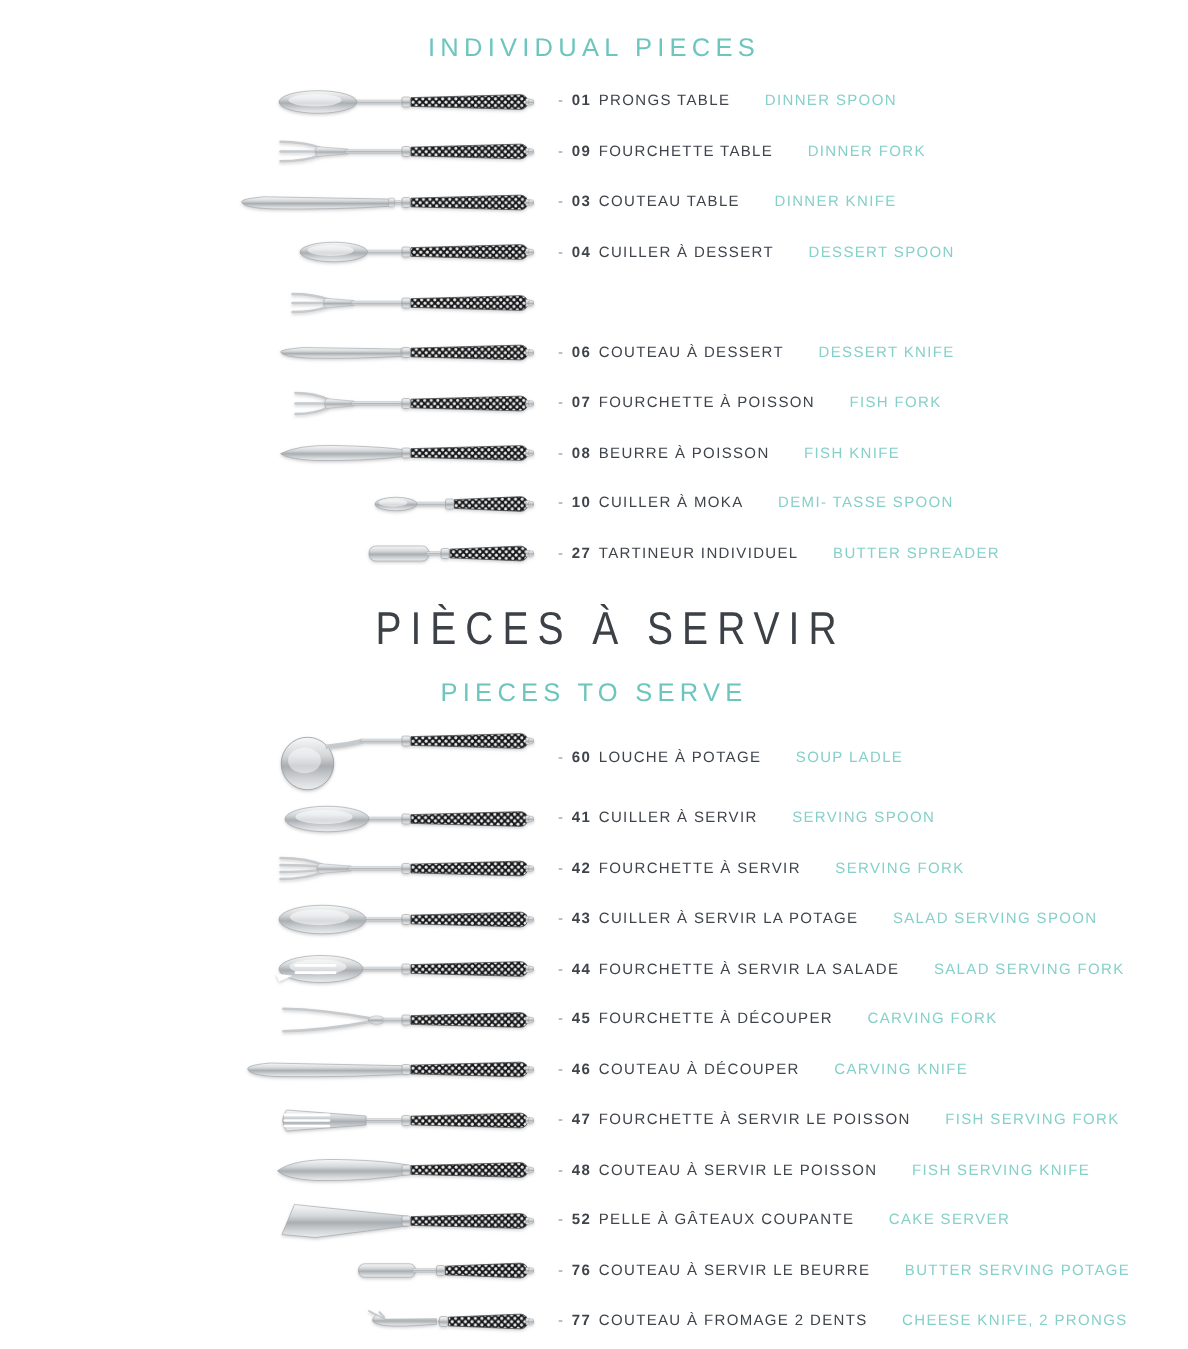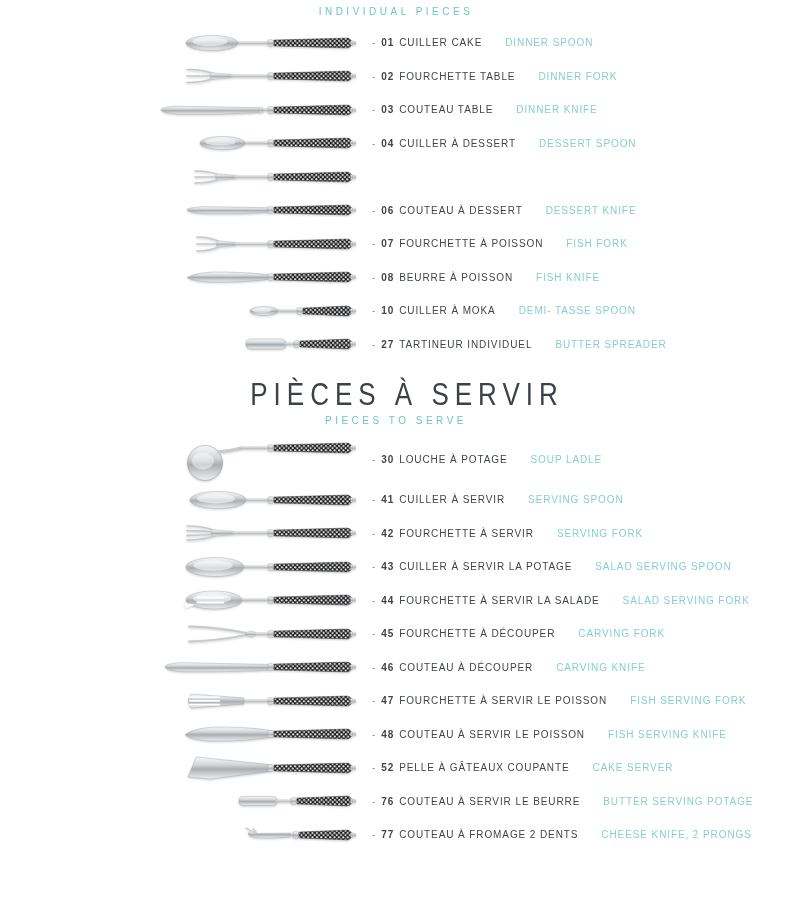--- a/index.html
+++ b/index.html
@@ -1,19 +1,19 @@
 <!DOCTYPE html>
 <html><head>
 <meta charset="utf-8">
 <style>
   html,body{margin:0;padding:0;background:#ffffff;}
   body{width:792px;height:899px;overflow:hidden;font-family:"Liberation Sans",sans-serif;}
   .page{padding-top:6px;width:792px;}
-  .teal-sub{text-align:center;color:var(--teal1,#6CC6BE);font-size:10px;letter-spacing:3.5px;
-            font-weight:400;margin:0 0 9px 0;}
+  .teal-sub{text-align:center;color:var(--teal1,#6CC6BE);font-size:17px;letter-spacing:3.5px;
+            font-weight:400;margin:16px 0 9px 0;}
   .serve-title{text-align:center;margin:13px 0 4px 0;padding-left:22px;}
   .serve-title .stretch{display:inline-block;transform:scaleY(1.18);letter-spacing:6px;
             font-size:26px;font-weight:300;color:var(--titleDark,#3C4148);
             font-family:"Liberation Sans",sans-serif;}
   .items{display:block;}
   .row{display:flex;align-items:center;}
   .art{width:360px;display:flex;justify-content:flex-end;align-items:center;padding-right:4px;box-sizing:border-box;}
   .art svg{filter:drop-shadow(0 1.5px 1px rgba(60,60,60,0.25));}
   .label{margin-left:12px;font-size:10px;letter-spacing:0.9px;color:var(--dark,#3F444B);white-space:nowrap;}
   .dash{color:#8f959b;margin-right:5px;}
@@ -51,37 +51,37 @@
             <svg width="172" height="24" viewBox="0 0 172 24">
               <rect x="50" y="10.8" width="34" height="2.4" rx="1" fill="url(#met)" stroke="#9ba0a5" stroke-width="0.3"></rect>
               <ellipse cx="28" cy="12" rx="26" ry="7.5" fill="url(#met)" stroke="#989da2" stroke-width="0.4"></ellipse>
               <ellipse cx="26" cy="10.8" rx="17.68" ry="4.2" fill="#ffffff" opacity="0.55"></ellipse>
               <rect x="84" y="8.7" width="5.5" height="6.6" rx="1.2" fill="url(#met)" stroke="#979ca1" stroke-width="0.4"></rect>
               <path d="M 90 9.1 L 163 7.1 A 4.9 4.9 0 0 1 163 16.9 L 90 14.9 Z" fill="url(#wv)" stroke="#44464a" stroke-width="0.5"></path>
               <rect x="166.6" y="9.9" width="2.2" height="4.2" fill="url(#met)" stroke="#9ba0a5" stroke-width="0.3"></rect>
               <circle cx="170" cy="12" r="1.9" fill="url(#met)" stroke="#90959a" stroke-width="0.3"></circle>
             </svg>
           </div>
-          <div class="label"><span class="dash">-</span><span class="num">01</span><span class="fr">CUILLER CAKE</span><span class="en">DINNER SPOON</span></div>
+          <div class="label"><span class="dash">-</span><span class="num">01</span><span class="fr">PRONGS TABLE</span><span class="en">DINNER SPOON</span></div>
         </div>
         <div class="row" style="height:33.5px">
           <div class="art">
             <svg width="172" height="24" viewBox="0 0 172 24">
               <path d="M 3 5.5 Q 18.900000000000002 5.5 30.24 9.8" stroke="#c6cacd" stroke-width="1.6" fill="none" stroke-linecap="round"></path>
               <path d="M 3 12 Q 18.900000000000002 12 30.24 12" stroke="#c6cacd" stroke-width="1.6" fill="none" stroke-linecap="round"></path>
               <path d="M 3 18.5 Q 18.900000000000002 18.5 30.24 14.200000000000001" stroke="#c6cacd" stroke-width="1.6" fill="none" stroke-linecap="round"></path>
               <path d="M 27.720000000000002 8.8 L 48 10.4 L 48 13.6 L 27.720000000000002 15.2 Q 24.36 12 27.720000000000002 8.8 Z" fill="url(#met)" stroke="#9aa0a5" stroke-width="0.3"></path>
               <rect x="46" y="10.8" width="38" height="2.4" rx="1" fill="url(#met)" stroke="#9ba0a5" stroke-width="0.3"></rect>
               <rect x="84" y="8.7" width="5.5" height="6.6" rx="1.2" fill="url(#met)" stroke="#979ca1" stroke-width="0.4"></rect>
               <path d="M 90 9.1 L 163 7.1 A 4.9 4.9 0 0 1 163 16.9 L 90 14.9 Z" fill="url(#wv)" stroke="#44464a" stroke-width="0.5"></path>
               <rect x="166.6" y="9.9" width="2.2" height="4.2" fill="url(#met)" stroke="#9ba0a5" stroke-width="0.3"></rect>
               <circle cx="170" cy="12" r="1.9" fill="url(#met)" stroke="#90959a" stroke-width="0.3"></circle>
             </svg>
           </div>
-          <div class="label"><span class="dash">-</span><span class="num">02</span><span class="fr">FOURCHETTE TABLE</span><span class="en">DINNER FORK</span></div>
+          <div class="label"><span class="dash">-</span><span class="num">09</span><span class="fr">FOURCHETTE TABLE</span><span class="en">DINNER FORK</span></div>
         </div>
         <div class="row" style="height:33.5px">
           <div class="art">
             <svg width="198" height="24" viewBox="0 0 198 24">
               <path d="M 102 9.7 L 18 8.2 Q 3 9.5 3 11.5 Q 4 15.5 22 16.2 Q 66.3 16.8 102 14.5 Z" fill="url(#met)" stroke="#9aa0a5" stroke-width="0.4"></path>
               <rect x="101" y="9.1" width="4" height="5.8" rx="1" fill="url(#met)" stroke="#9aa0a5" stroke-width="0.3"></rect>
               <rect x="105" y="10.8" width="5" height="2.4" rx="1" fill="url(#met)" stroke="#9ba0a5" stroke-width="0.3"></rect>
               <rect x="110" y="8.7" width="5.5" height="6.6" rx="1.2" fill="url(#met)" stroke="#979ca1" stroke-width="0.4"></rect>
               <path d="M 116 9.1 L 189 7.1 A 4.9 4.9 0 0 1 189 16.9 L 116 14.9 Z" fill="url(#wv)" stroke="#44464a" stroke-width="0.5"></path>
               <rect x="192.6" y="9.9" width="2.2" height="4.2" fill="url(#met)" stroke="#9ba0a5" stroke-width="0.3"></rect>
@@ -202,21 +202,21 @@
               <circle cx="21" cy="27" r="17.5" fill="url(#met)" stroke="#90959a" stroke-width="0.5"></circle>
               <ellipse cx="19" cy="25" rx="11" ry="8.5" fill="#ffffff" opacity="0.45"></ellipse>
               <path d="M 33 16 Q 46 15 58 12" stroke="#c6cacd" stroke-width="3" fill="none"></path>
               <rect x="56" y="10.8" width="28" height="2.4" rx="1" fill="url(#met)" stroke="#9ba0a5" stroke-width="0.3"></rect>
               <rect x="84" y="8.7" width="5.5" height="6.6" rx="1.2" fill="url(#met)" stroke="#979ca1" stroke-width="0.4"></rect>
               <path d="M 90 9.1 L 163 7.1 A 4.9 4.9 0 0 1 163 16.9 L 90 14.9 Z" fill="url(#wv)" stroke="#44464a" stroke-width="0.5"></path>
               <rect x="166.6" y="9.9" width="2.2" height="4.2" fill="url(#met)" stroke="#9ba0a5" stroke-width="0.3"></rect>
               <circle cx="170" cy="12" r="1.9" fill="url(#met)" stroke="#90959a" stroke-width="0.3"></circle>
             </svg>
           </div>
-          <div class="label"><span class="dash">-</span><span class="num">30</span><span class="fr">LOUCHE À POTAGE</span><span class="en">SOUP LADLE</span></div>
+          <div class="label"><span class="dash">-</span><span class="num">60</span><span class="fr">LOUCHE À POTAGE</span><span class="en">SOUP LADLE</span></div>
         </div>
         <div class="row" style="height:33.5px">
           <div class="art">
             <svg width="168" height="26" viewBox="0 0 168 26">
               <rect x="54" y="11.8" width="26" height="2.4" rx="1" fill="url(#met)" stroke="#9ba0a5" stroke-width="0.3"></rect>
               <ellipse cx="30" cy="13" rx="28" ry="8.5" fill="url(#met)" stroke="#989da2" stroke-width="0.4"></ellipse>
               <ellipse cx="28" cy="11.64" rx="19.040000000000003" ry="4.760000000000001" fill="#ffffff" opacity="0.55"></ellipse>
               <rect x="80" y="9.7" width="5.5" height="6.6" rx="1.2" fill="url(#met)" stroke="#979ca1" stroke-width="0.4"></rect>
               <path d="M 86 10.1 L 159 8.1 A 4.9 4.9 0 0 1 159 17.9 L 86 15.9 Z" fill="url(#wv)" stroke="#44464a" stroke-width="0.5"></path>
               <rect x="162.6" y="10.9" width="2.2" height="4.2" fill="url(#met)" stroke="#9ba0a5" stroke-width="0.3"></rect>

